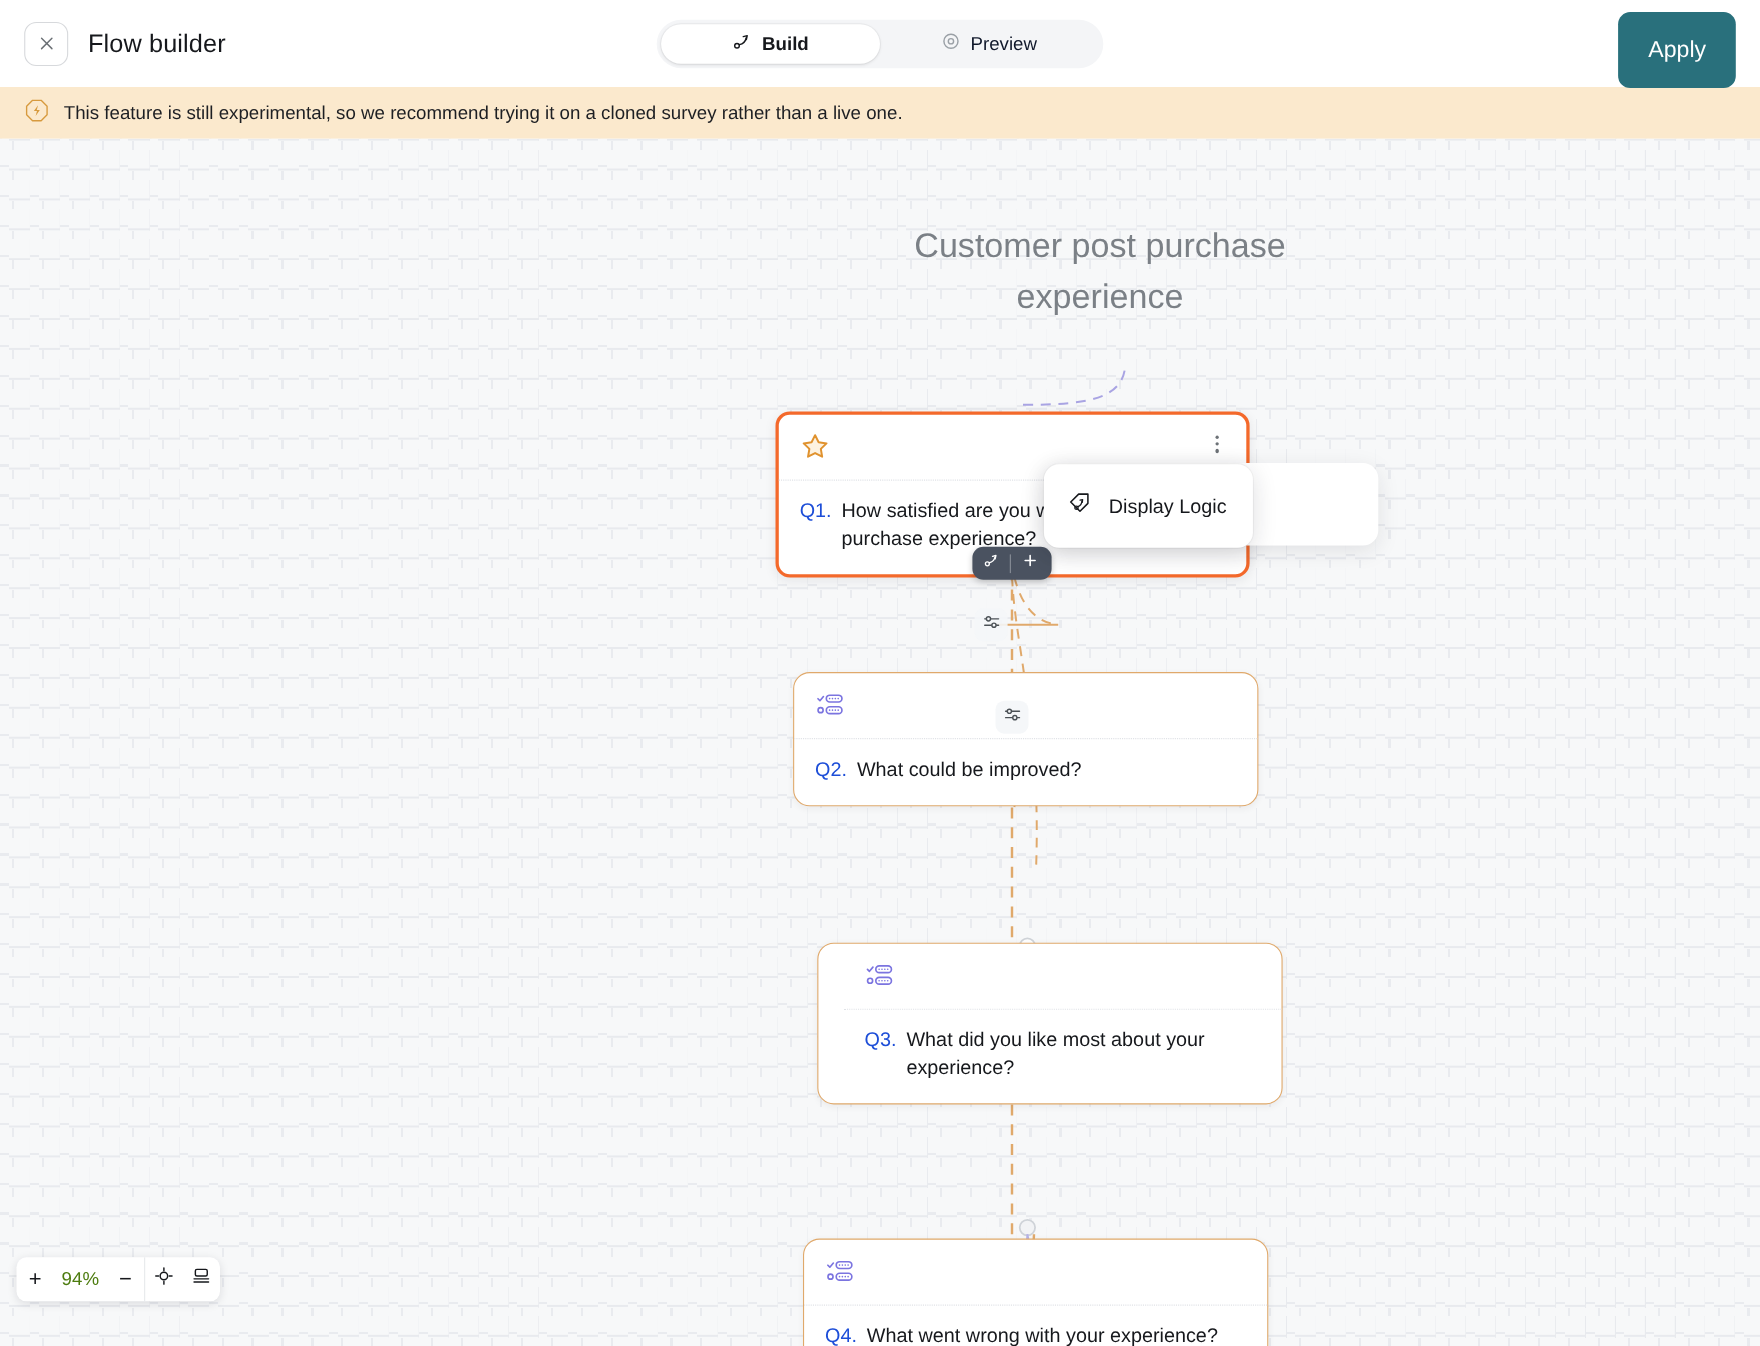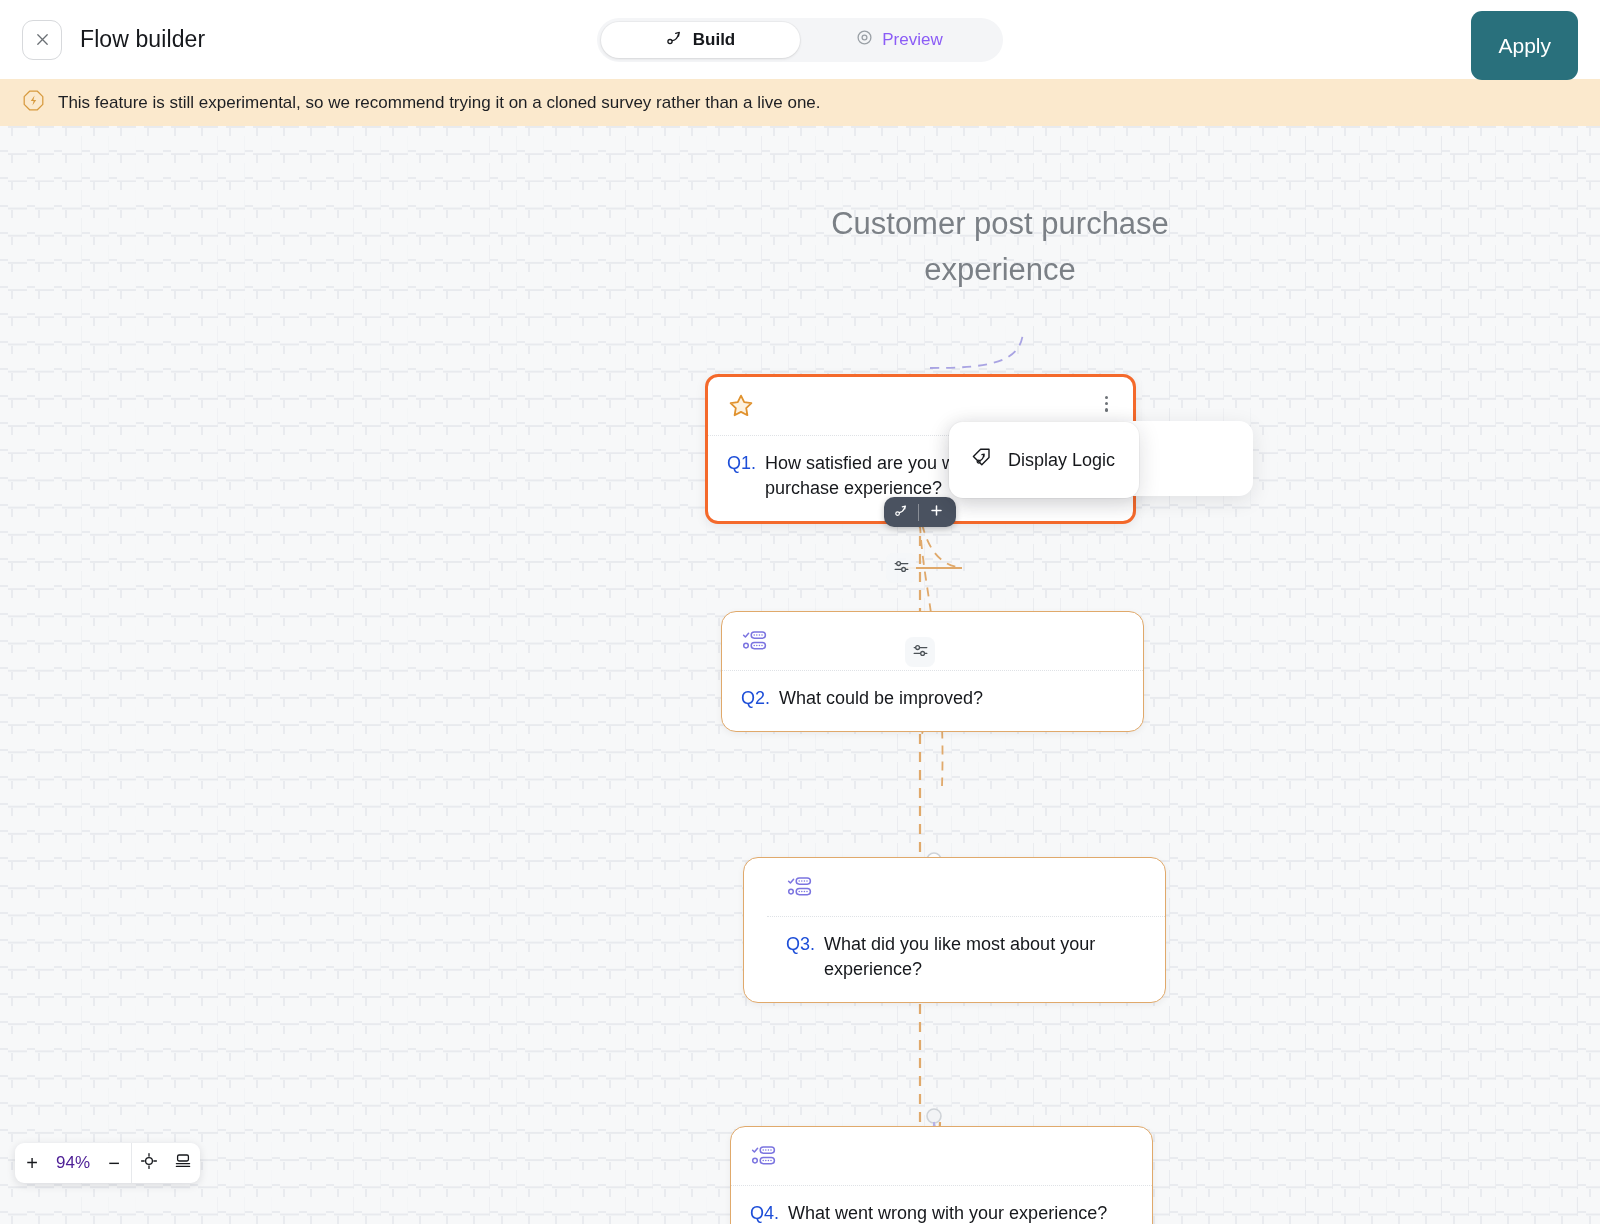--- a/index.html
+++ b/index.html
@@ -47,21 +47,21 @@
     padding: 4px;
     width: 406px;
     height: 44px;
   }
   .tab {
     flex: 1;
     display: flex; align-items: center; justify-content: center;
     gap: 9px;
     border-radius: 19px;
     font-size: 17px;
-    color: #8b5cf6;
+    color: #0f172a;
     cursor: pointer;
     user-select: none;
   }
   .tab.active {
     background: #ffffff;
     color: #16181c;
     font-weight: 700;
     box-shadow: 0 1px 3px rgba(0,0,0,.10), 0 0 0 1px rgba(0,0,0,.03);
   }
   .apply-btn {
@@ -236,21 +236,21 @@
   .zb-group { display:flex; align-items:center; height:100%; }
   .zb-btn {
     width: 34px; height: 100%;
     display:flex; align-items:center; justify-content:center;
     cursor: pointer;
     color:#16181c;
     font-size: 20px;
   }
   .zb-label {
     font-size: 17px;
-    color: #4c1d95;
+    color: #4d7c0f;
     padding: 0 3px;
     min-width: 48px;
     text-align: center;
     user-select: none;
   }
   .zb-div { width:1px; height:100%; background:#e7e9ec; }
 
   svg { overflow: visible; }
 </style>
 </head>

